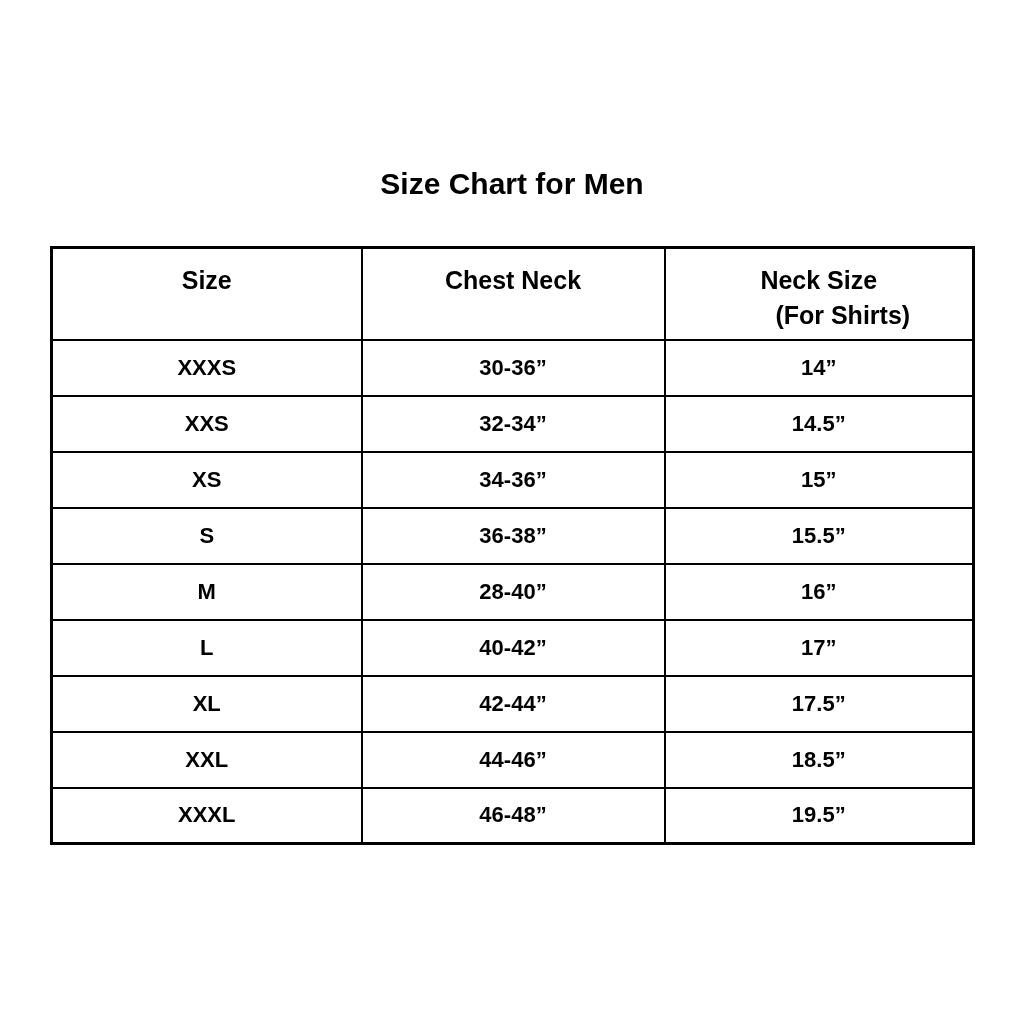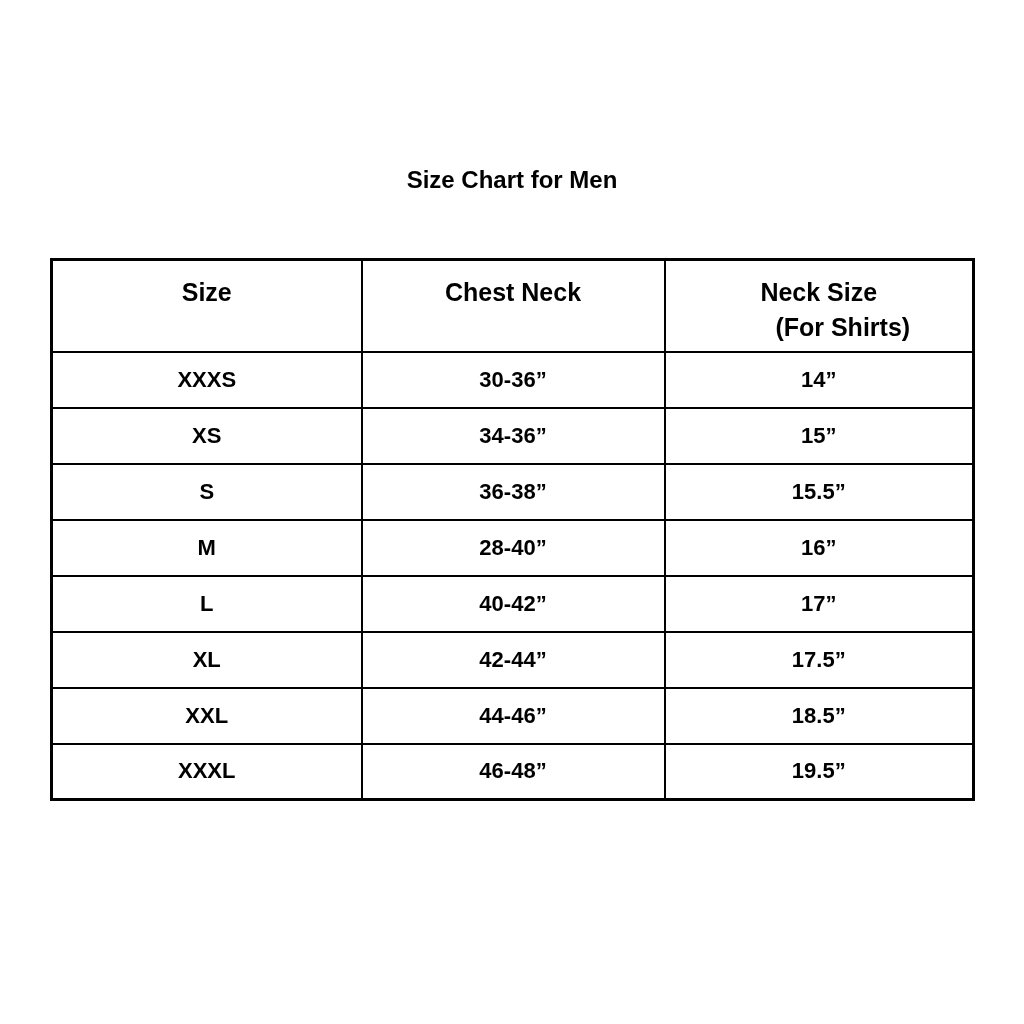--- a/index.html
+++ b/index.html
@@ -10,27 +10,27 @@
     color: #000000;
     position: relative;
     overflow: hidden;
   }
   .page-title {
     position: absolute;
     top: 166px;
     left: 0;
     width: 100%;
     text-align: center;
-    font-size: 24px;
+    font-size: 30px;
     font-weight: bold;
     line-height: 1.2;
   }
   table.size-chart {
     position: absolute;
-    top: 258px;
+    top: 246px;
     left: 50px;
     width: 922px;
     border-collapse: collapse;
     table-layout: fixed;
     border: 3px solid #000000;
   }
   table.size-chart th,
   table.size-chart td {
     border: 2px solid #000000;
     text-align: center;
@@ -71,20 +71,25 @@
       </th>
     </tr>
   </thead>
   <tbody>
     <tr>
       <td>XXXS</td>
       <td>30-36”</td>
       <td>14”</td>
     </tr>
     <tr>
+      <td>XXS</td>
+      <td>32-34”</td>
+      <td>14.5”</td>
+    </tr>
+    <tr>
       <td>XS</td>
       <td>34-36”</td>
       <td>15”</td>
     </tr>
     <tr>
       <td>S</td>
       <td>36-38”</td>
       <td>15.5”</td>
     </tr>
     <tr>

